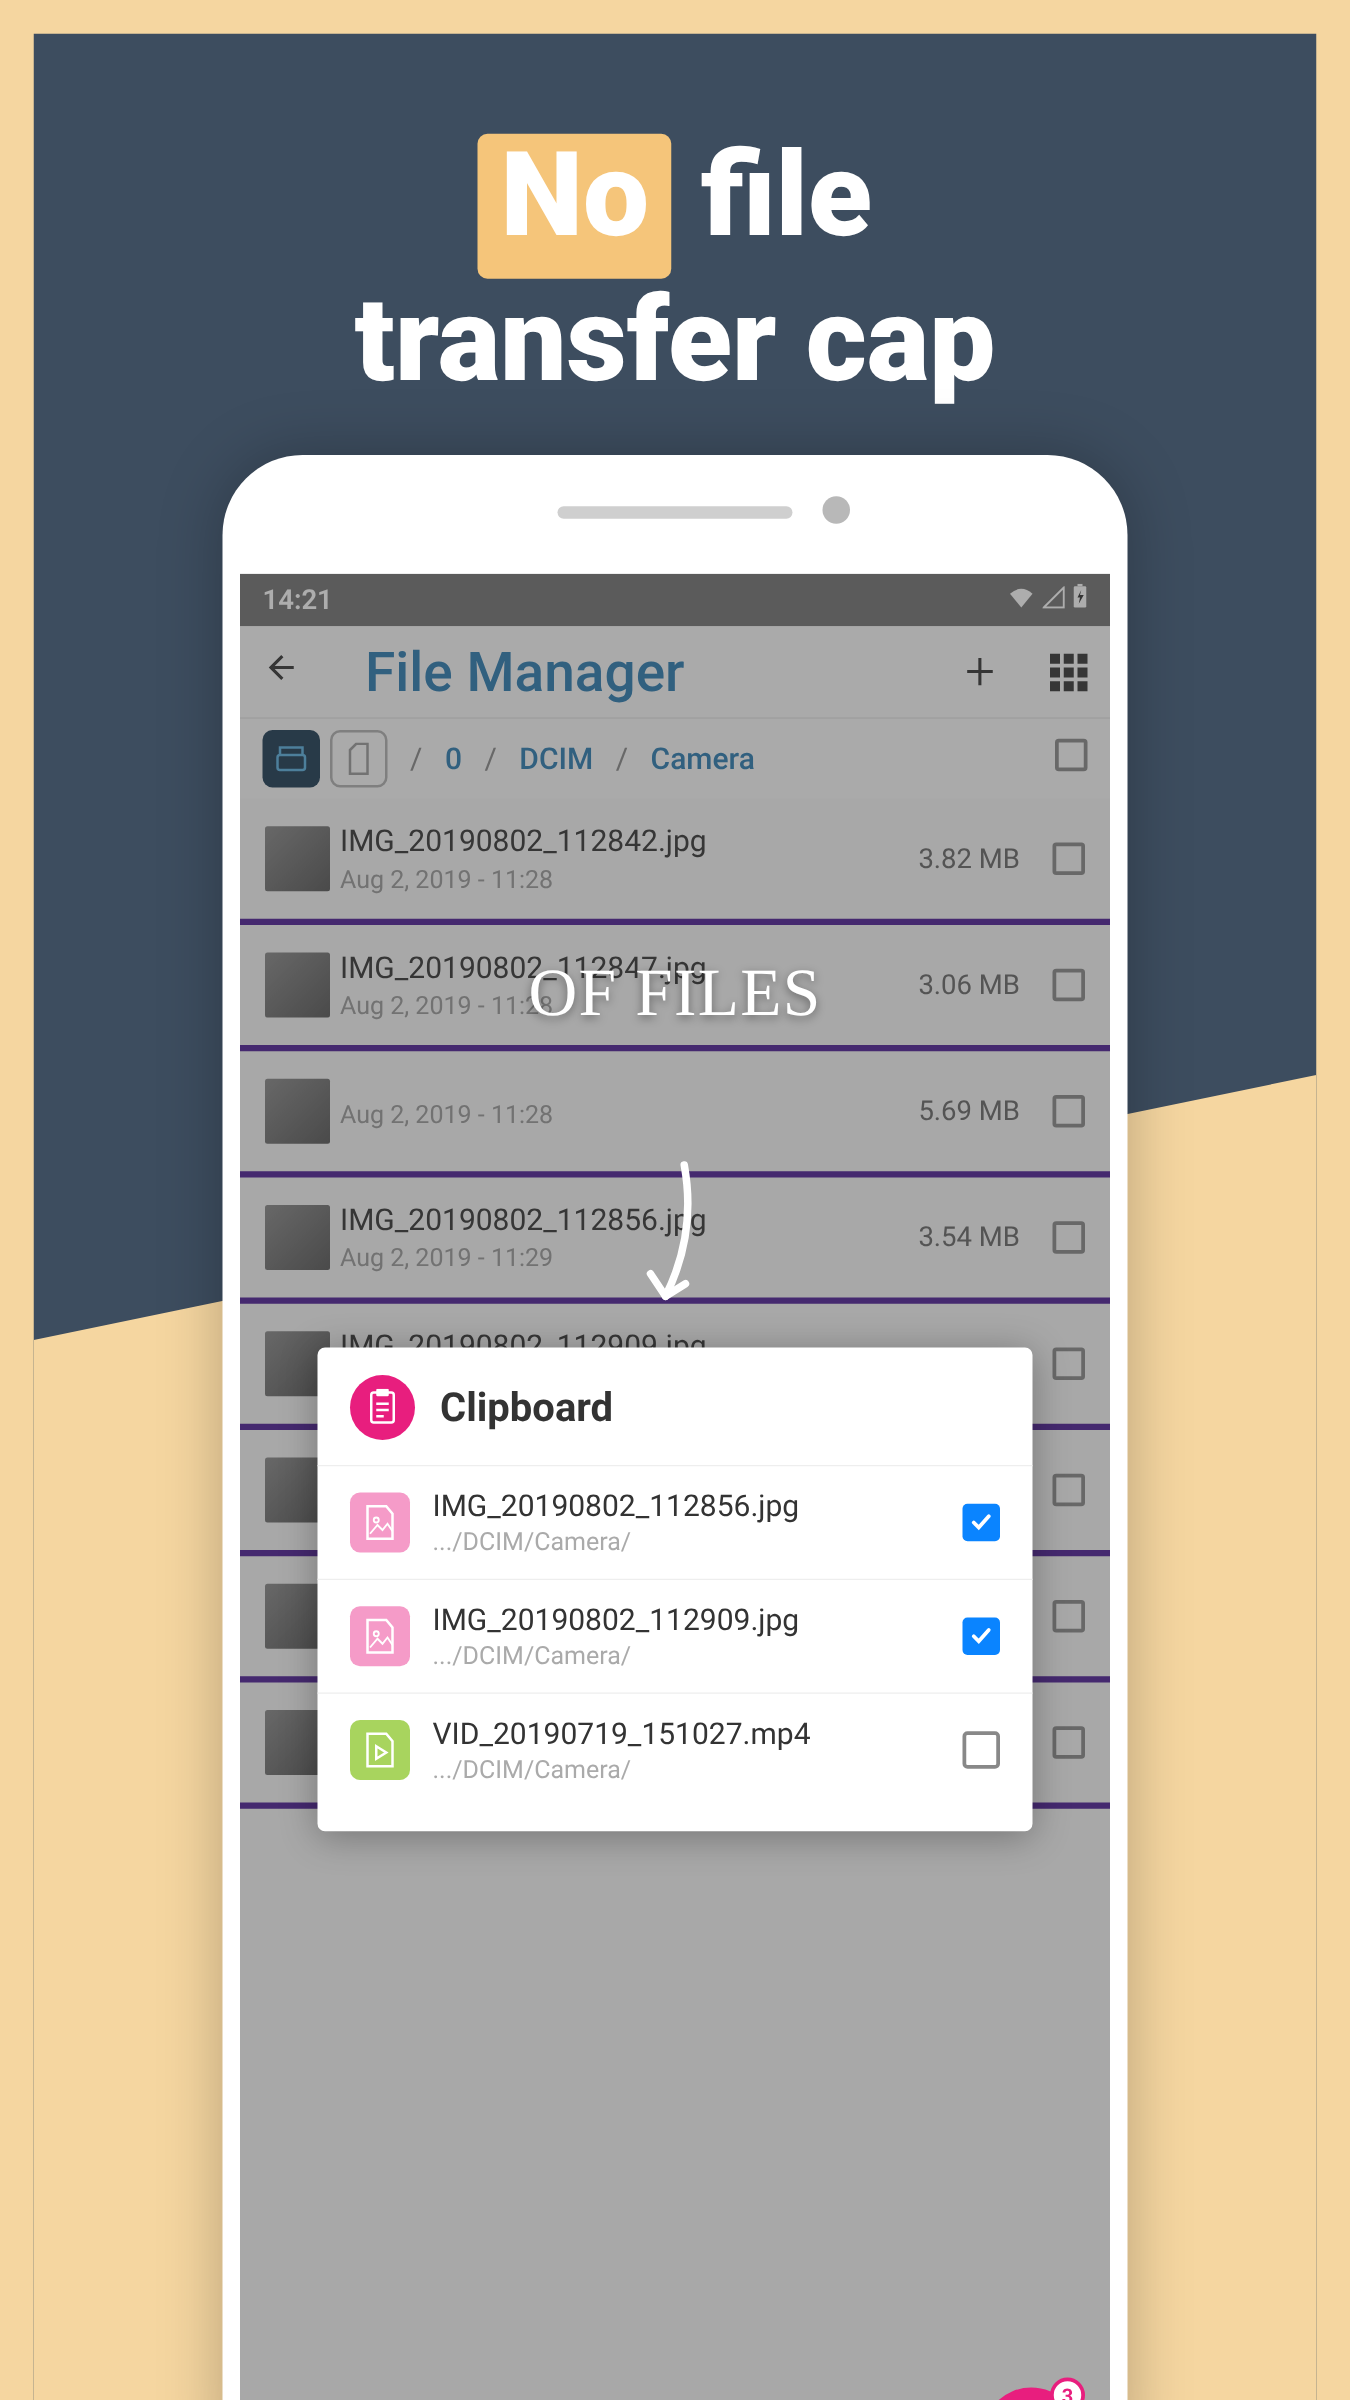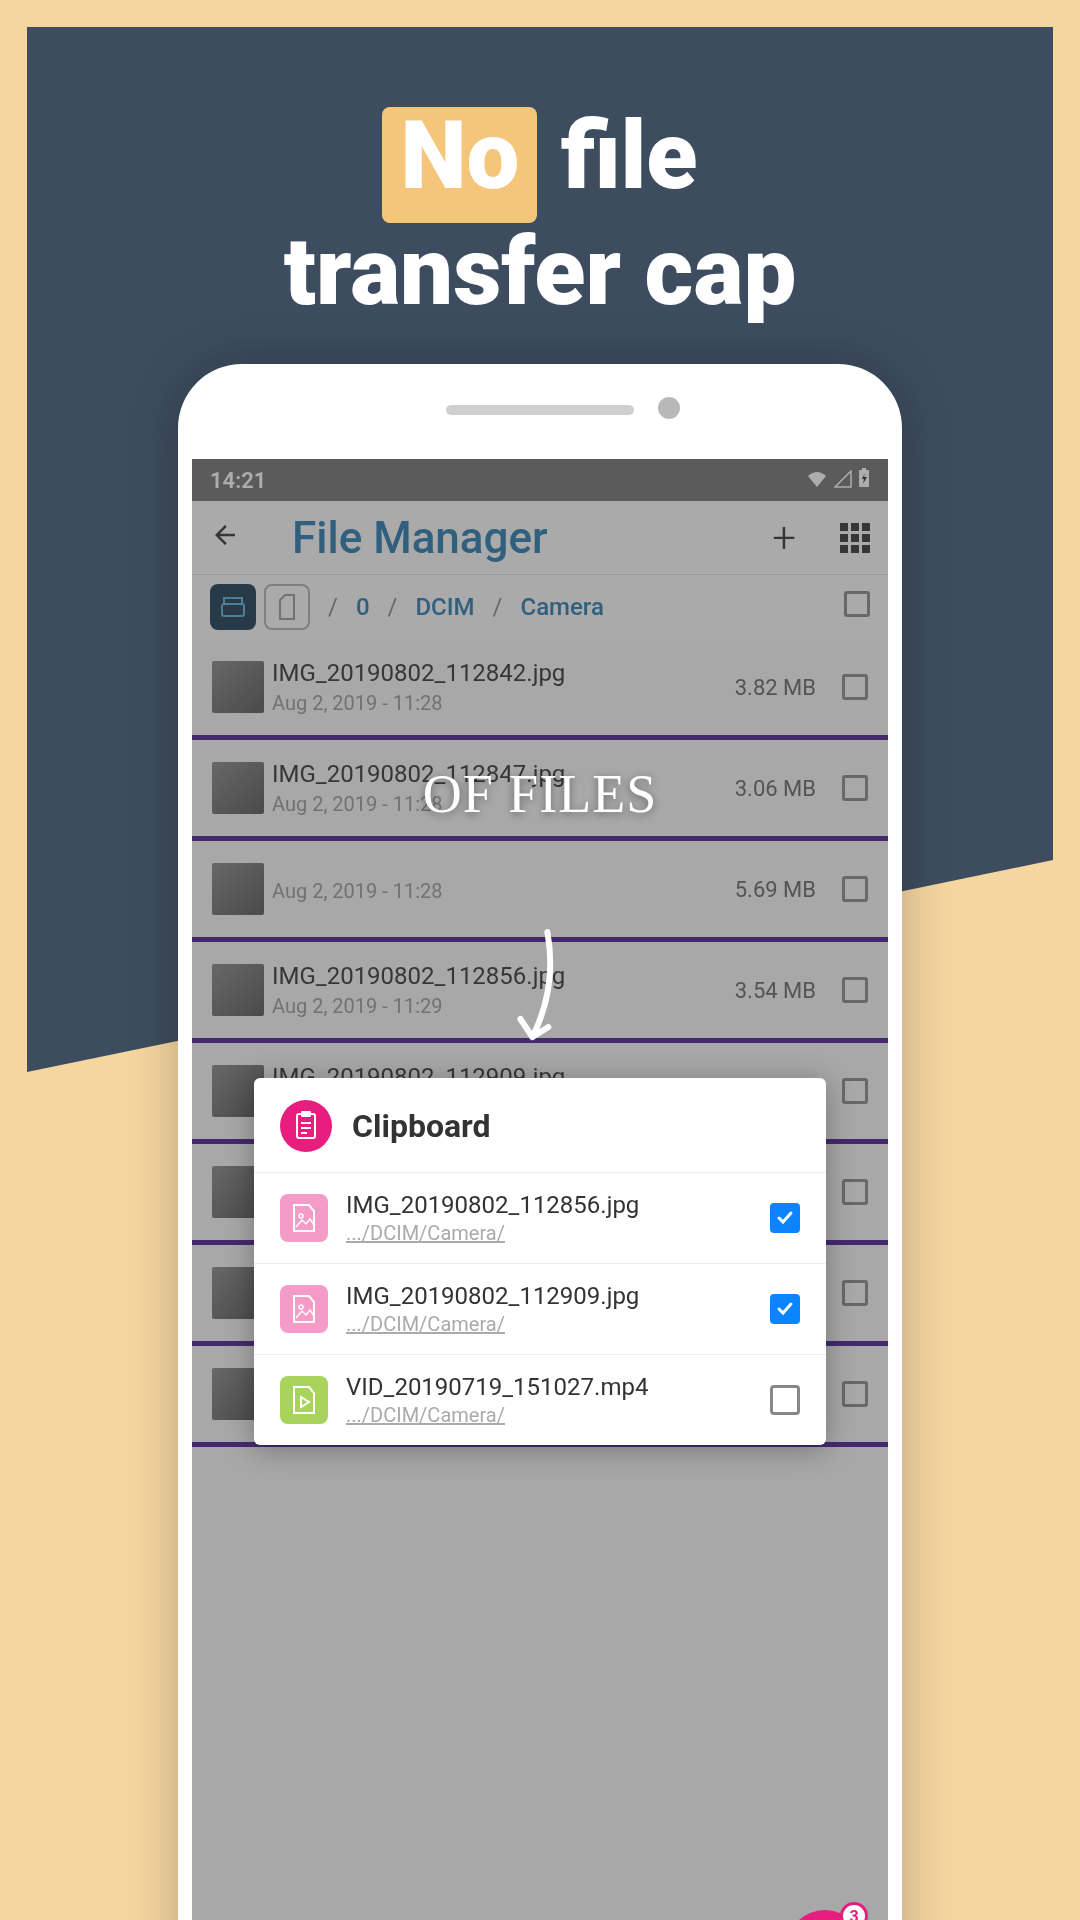--- a/index.html
+++ b/index.html
@@ -158,20 +158,21 @@
   pointer-events: none;
 }
 .clipboard-panel {
   position: absolute;
   left: 62px;
   top: 619px;
   width: 572px;
   background: #fff;
   border-radius: 6px;
   box-shadow: 0 4px 30px rgba(0,0,0,0.3);
+  padding-bottom: 20px;
 }
 .clip-header {
   display: flex;
   align-items: center;
   padding: 22px 26px 20px 26px;
   gap: 20px;
   border-bottom: 1px solid #eee;
 }
 .clip-badge {
   width: 52px; height: 52px; border-radius: 50%;
@@ -187,21 +188,21 @@
 }
 .clip-row:last-child { border-bottom: none; }
 .clip-icon {
   width: 48px; height: 48px; border-radius: 8px;
   display: flex; align-items: center; justify-content: center;
   flex-shrink: 0;
 }
 .clip-icon.pink { background: #f59bc8; }
 .clip-icon.green { background: #a8d45e; }
 .clip-name { font-size: 24px; color: #333; }
-.clip-path { font-size: 20px; color: #aaa; margin-top: 2px; text-decoration: underline; }
+.clip-path { font-size: 20px; color: #aaa; margin-top: 2px; }
 .clip-check {
   width: 30px; height: 30px; border-radius: 4px;
   background: #0a84ff;
   display: flex; align-items: center; justify-content: center;
   color: #fff; font-size: 20px;
   flex-shrink: 0;
 }
 .clip-check.empty { background: transparent; border: 3px solid #888; }
 .fab {
   position: absolute;

